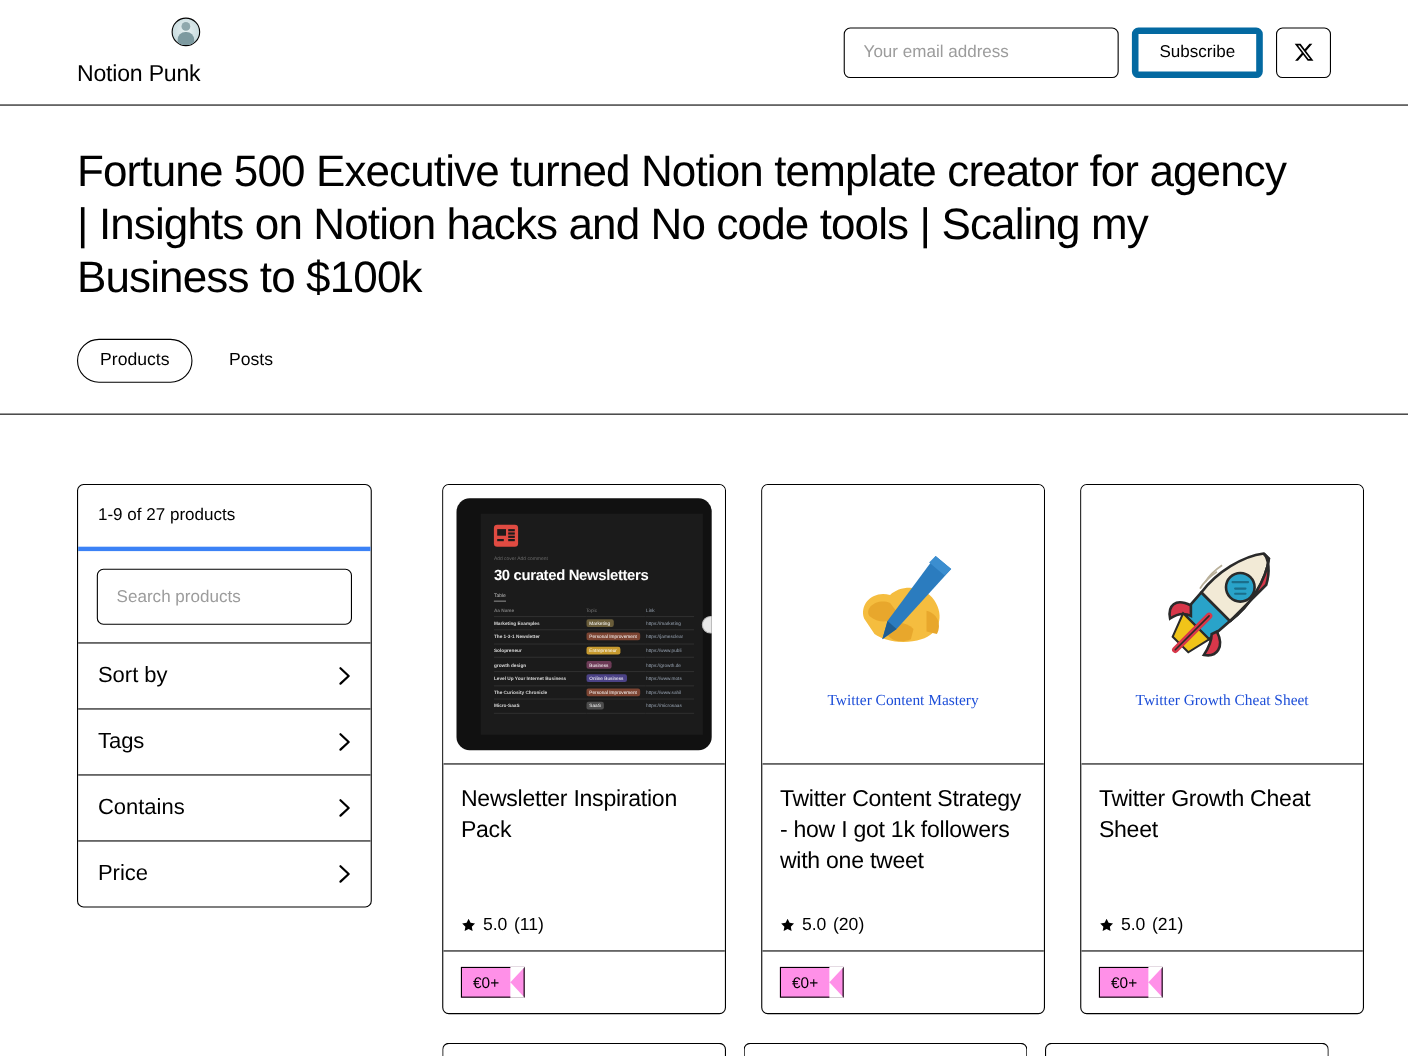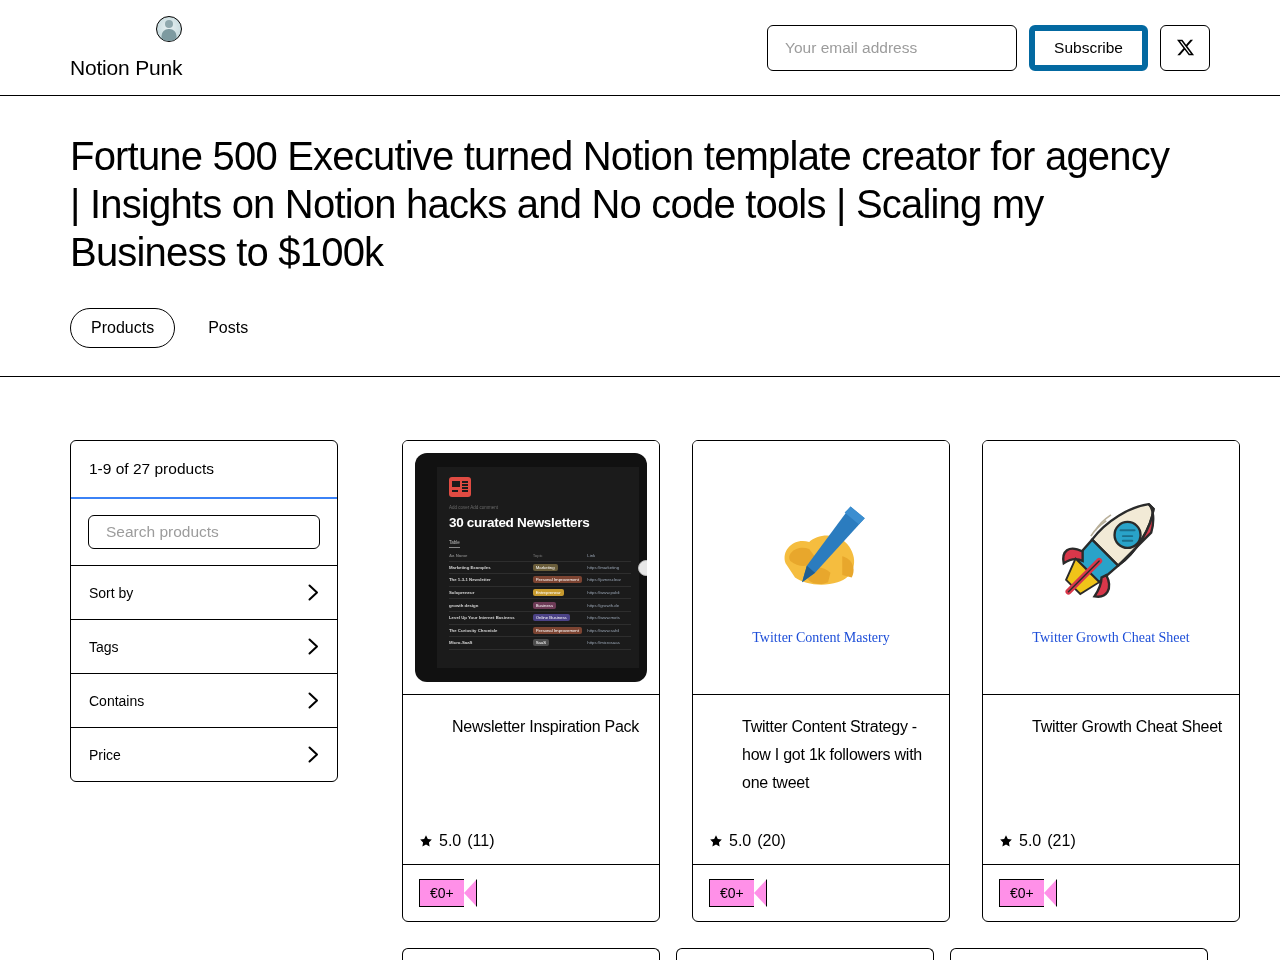--- a/index.html
+++ b/index.html
@@ -98,40 +98,40 @@
   .filters {
     width: 268px; flex: none;
     border: 1px solid #000; border-radius: 6px;
     background: #fff;
     overflow: hidden;
     align-self: flex-start;
   }
   .filter-count {
     padding: 19px 18px;
     font-size: 15.5px;
-    border-bottom: 2px solid #3b82f6;
+    border-bottom: 4px solid #3b82f6;
   }
   .filter-search-wrap {
     padding: 16px 17px;
     border-bottom: 1px solid #000;
   }
   .search-input {
-    width: 100%; height: 34px;
+    width: 100%; height: 51px;
     border: 1px solid #000; border-radius: 6px;
     background: #fff; padding: 0 17px;
     font-family: "Liberation Sans", sans-serif;
     font-size: 15.5px; color: #000; outline: none;
   }
   .search-input::placeholder { color: #9c9c9c; }
   .filter-row {
     display: flex; align-items: center; justify-content: space-between;
     padding: 18px 18px;
     border-bottom: 1px solid #000;
     cursor: pointer;
-    font-size: 14px;
+    font-size: 20px;
   }
   .filter-row:last-child { border-bottom: none; }
   .chev { display: flex; align-items: center; }
 
   
   .grid {
     display: grid;
     grid-template-columns: repeat(3, 258px);
     gap: 32px;
     flex: 1;
@@ -152,23 +152,22 @@
     background: #fff;
   }
   .card-body {
     flex: 1;
     padding: 18px 16px 14px 16px;
     display: flex; flex-direction: column;
     border-bottom: 1px solid #000;
     min-height: 170px;
   }
   .card-title {
-    font-size: 16px; line-height: 28px;
+    font-size: 21px; line-height: 28px;
     letter-spacing: -0.25px;
-    margin-left: 33px;
   }
   .card-rating {
     margin-top: auto;
     display: flex; align-items: center; gap: 6px;
     font-size: 16px;
   }
   .card-foot { padding: 14px 16px; }
   .price-tag {
     position: relative;
     display: inline-block;

